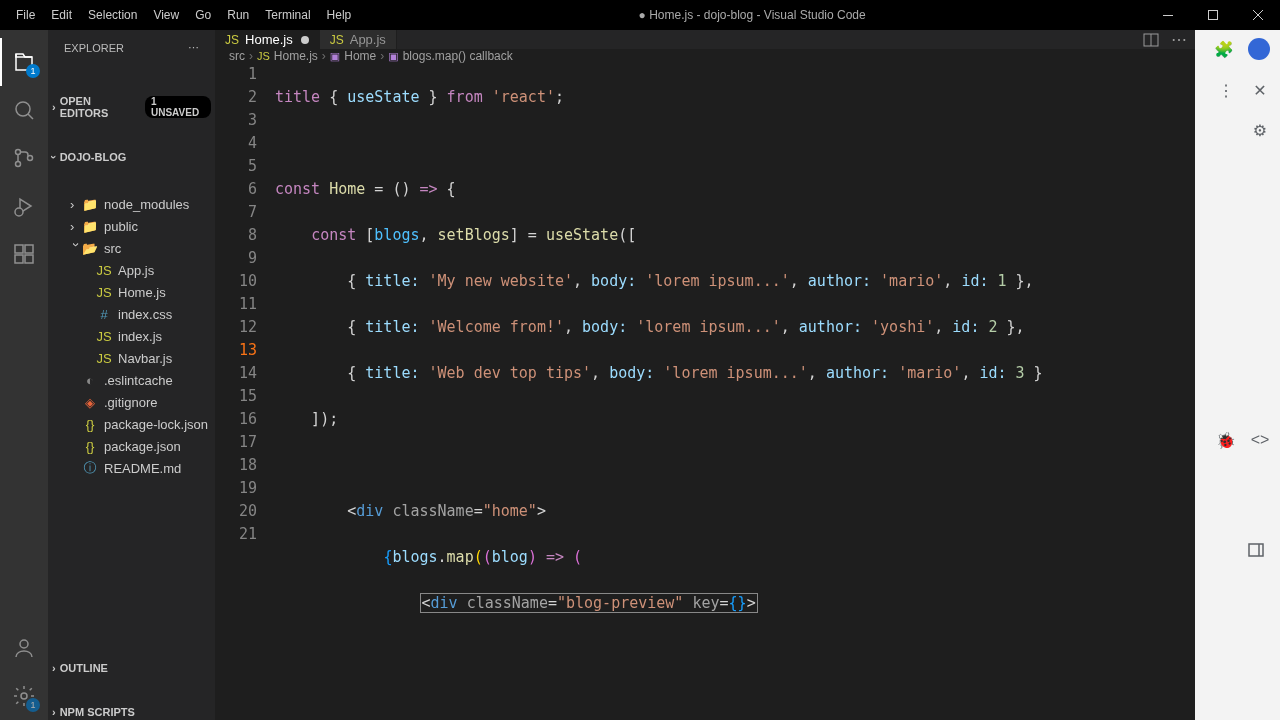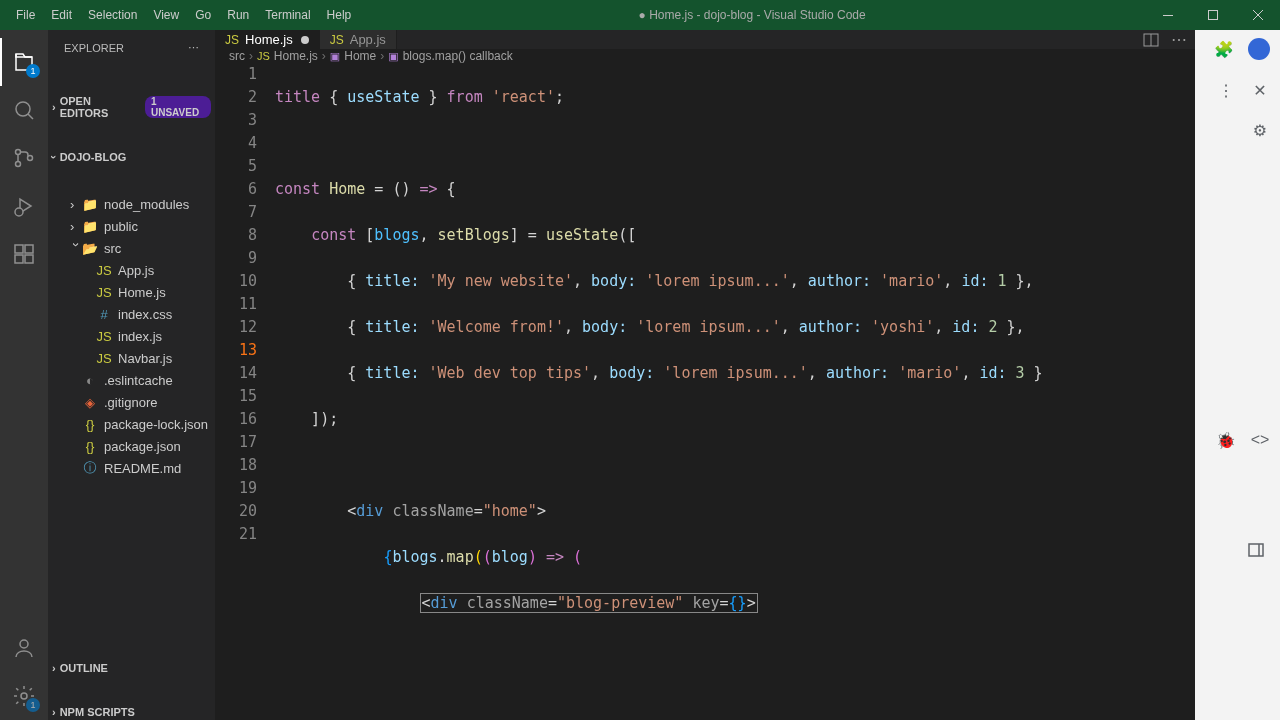--- a/index.html
+++ b/index.html
@@ -1,38 +1,38 @@
 <!DOCTYPE html>
 <html><head>
 <meta charset="utf-8">
 <style>
 * { margin: 0; padding: 0; box-sizing: border-box; }
 body { font-family: 'Segoe UI', sans-serif; background: #1e1e1e; color: #ccc; overflow: hidden; height: 720px; width: 1280px; }
 
-.titlebar { height: 30px; background: #14532d; display: flex; align-items: center; font-size: 12px; color: #ccc; justify-content: space-between; }
+.titlebar { height: 30px; background: #000000; display: flex; align-items: center; font-size: 12px; color: #ccc; justify-content: space-between; }
 .menu { display: flex; padding-left: 8px; }
 .menu-item { padding: 0 8px; cursor: pointer; line-height: 30px; }
 .title-center { flex: 1; text-align: center; color: #aaa; }
 .window-controls { display: flex; }
 .win-btn { width: 45px; height: 30px; display: flex; align-items: center; justify-content: center; cursor: pointer; }
 
 .main { display: flex; height: calc(720px - 30px); }
 
 .activitybar { width: 48px; background: #333; display: flex; flex-direction: column; align-items: center; padding-top: 8px; }
 .act-icon { width: 48px; height: 48px; display: flex; align-items: center; justify-content: center; opacity: 0.6; cursor: pointer; position: relative; }
 .act-icon.active { opacity: 1; }
 .act-icon.active::before { content: ''; position: absolute; left: 0; top: 0; bottom: 0; width: 2px; background: #fff; }
 .act-spacer { flex: 1; }
 .badge { position: absolute; bottom: 8px; right: 8px; background: #007acc; color: #fff; border-radius: 8px; font-size: 9px; min-width: 14px; height: 14px; display: flex; align-items: center; justify-content: center; padding: 0 3px; }
 
 .sidebar { width: 167px; background: #252526; display: flex; flex-direction: column; font-size: 13px; gap: 28px; }
 .sidebar-header { height: 35px; display: flex; align-items: center; padding: 0 16px; font-size: 11px; color: #bbb; text-transform: uppercase; justify-content: space-between; }
 .section-hdr { display: flex; align-items: center; padding: 2px 4px; font-size: 11px; font-weight: bold; text-transform: uppercase; color: #ccc; cursor: pointer; }
 .section-hdr .chev { margin-right: 4px; }
-.unsaved-badge { background: #4c1d95; border-radius: 8px; padding: 0 6px; font-size: 10px; margin-left: 6px; }
+.unsaved-badge { background: #000000; border-radius: 8px; padding: 0 6px; font-size: 10px; margin-left: 6px; }
 .tree { font-size: 13px; }
 .tree-item { display: flex; align-items: center; height: 22px; padding-left: 12px; cursor: pointer; }
 .tree-item .ti-chev { width: 12px; display: inline-block; }
 .tree-item .ti-icon { width: 16px; margin-right: 6px; display: inline-flex; justify-content: center; }
 .tree-item.depth1 { padding-left: 22px; }
 .tree-item.depth2 { padding-left: 36px; }
 .ic-folder { color: #dcb67a; }
 .ic-js { color: #cbcb41; }
 .ic-css { color: #519aba; }
 .ic-json { color: #cbcb41; }

